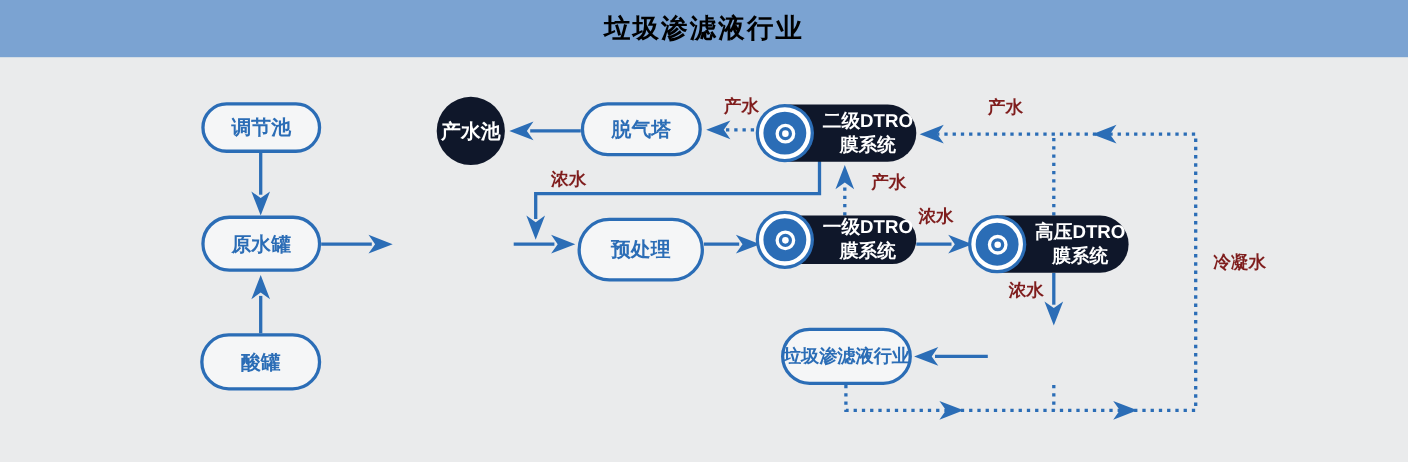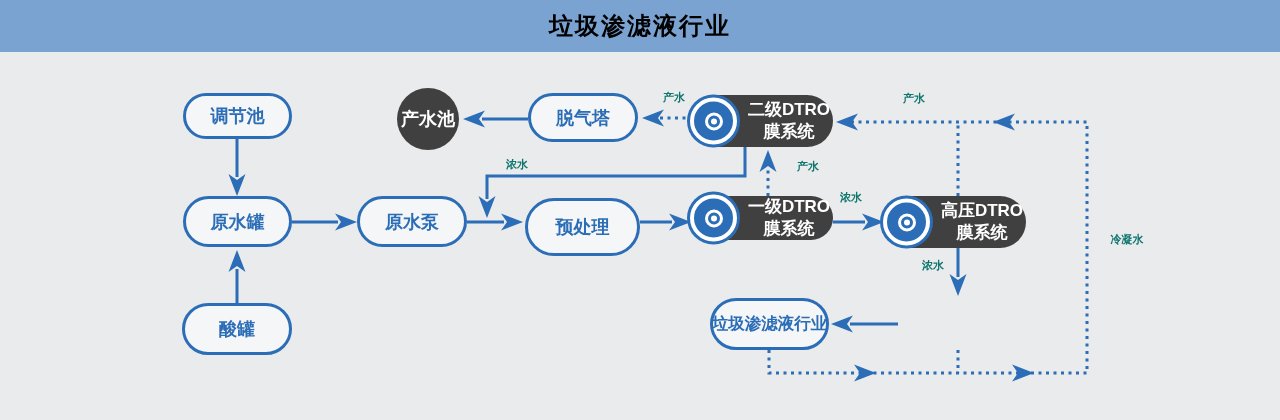--- a/index.html
+++ b/index.html
@@ -17,42 +17,42 @@
   }
 
   #flow-svg { position: absolute; left: 0; top: 0; width: 1280px; height: 420px; }
 
   .node {
     position: absolute; display: flex; align-items: center; justify-content: center;
     font-weight: bold; color: #2b6db6; font-size: 18px; text-align: center;
     background: #f5f6f7; border: 3px solid #2b6db6; border-radius: 30px;
     white-space: nowrap;
   }
-  .node.solid { background: #404040; color: #ffffff; border: none; }
+  .node.solid { background: #0f172a; color: #ffffff; border: none; }
   .node.circle { border-radius: 50%; font-size: 18px; }
 
   .node.dtro { padding-left: 52px; border-radius: 26px; }
   .dtro-icon {
     position: absolute; left: -3px; top: 50%; transform: translateY(-50%);
     width: 47px; height: 47px; border-radius: 50%;
     background: #2b6db6; border: 4px solid #ffffff;
     box-shadow: 0 0 0 3px #2b6db6;
     display: flex; align-items: center; justify-content: center;
   }
   .dtro-ring {
     width: 18px; height: 18px; border: 3px solid #ffffff; border-radius: 50%;
     display: flex; align-items: center; justify-content: center;
   }
   .dtro-dot { width: 6px; height: 6px; background: #ffffff; border-radius: 50%; }
   .dtro-text { flex: 1; text-align: center; }
   .dtro-text span { display: block; font-size: 17px; line-height: 1.3; }
 
   .flow-label {
     position: absolute; transform: translate(-50%, -50%);
-    color: #0f766e; font-weight: bold; font-size: 11px; white-space: nowrap;
+    color: #7f1d1d; font-weight: bold; font-size: 16px; white-space: nowrap;
   }
 </style>
 </head>
 <body>
 
 <div id="stage">
 
   <svg id="flow-svg" viewBox="0 0 1280 420">
 
     <g stroke="#2b6db6" stroke-width="3" fill="none">
@@ -99,21 +99,20 @@
   <div class="header">
     <span class="header-title">垃圾渗滤液行业</span>
   </div>
 
   <div class="node" style="left:183px; top:93px; width:109px; height:46px;">调节池</div>
 
   <div class="node" style="left:182px; top:303px; width:110px; height:52px;">酸罐</div>
 
   <div class="node" style="left:183px; top:196px; width:109px; height:51px;">原水罐</div>
 
-  <div class="node" style="left:357px; top:196px; width:110px; height:51px;">原水泵</div>
 
   <div class="node" style="left:525px; top:198px; width:115px; height:58px;">预处理</div>
 
   <div class="node" style="left:528px; top:93px; width:110px; height:49px;">脱气塔</div>
 
   <div class="node solid circle" style="left:397px; top:88px; width:62px; height:62px;">产水池</div>
 
   <div class="node solid dtro" style="left:693px; top:95px; width:140px; height:52px;">
     <span class="dtro-icon">
       <span class="dtro-ring">

